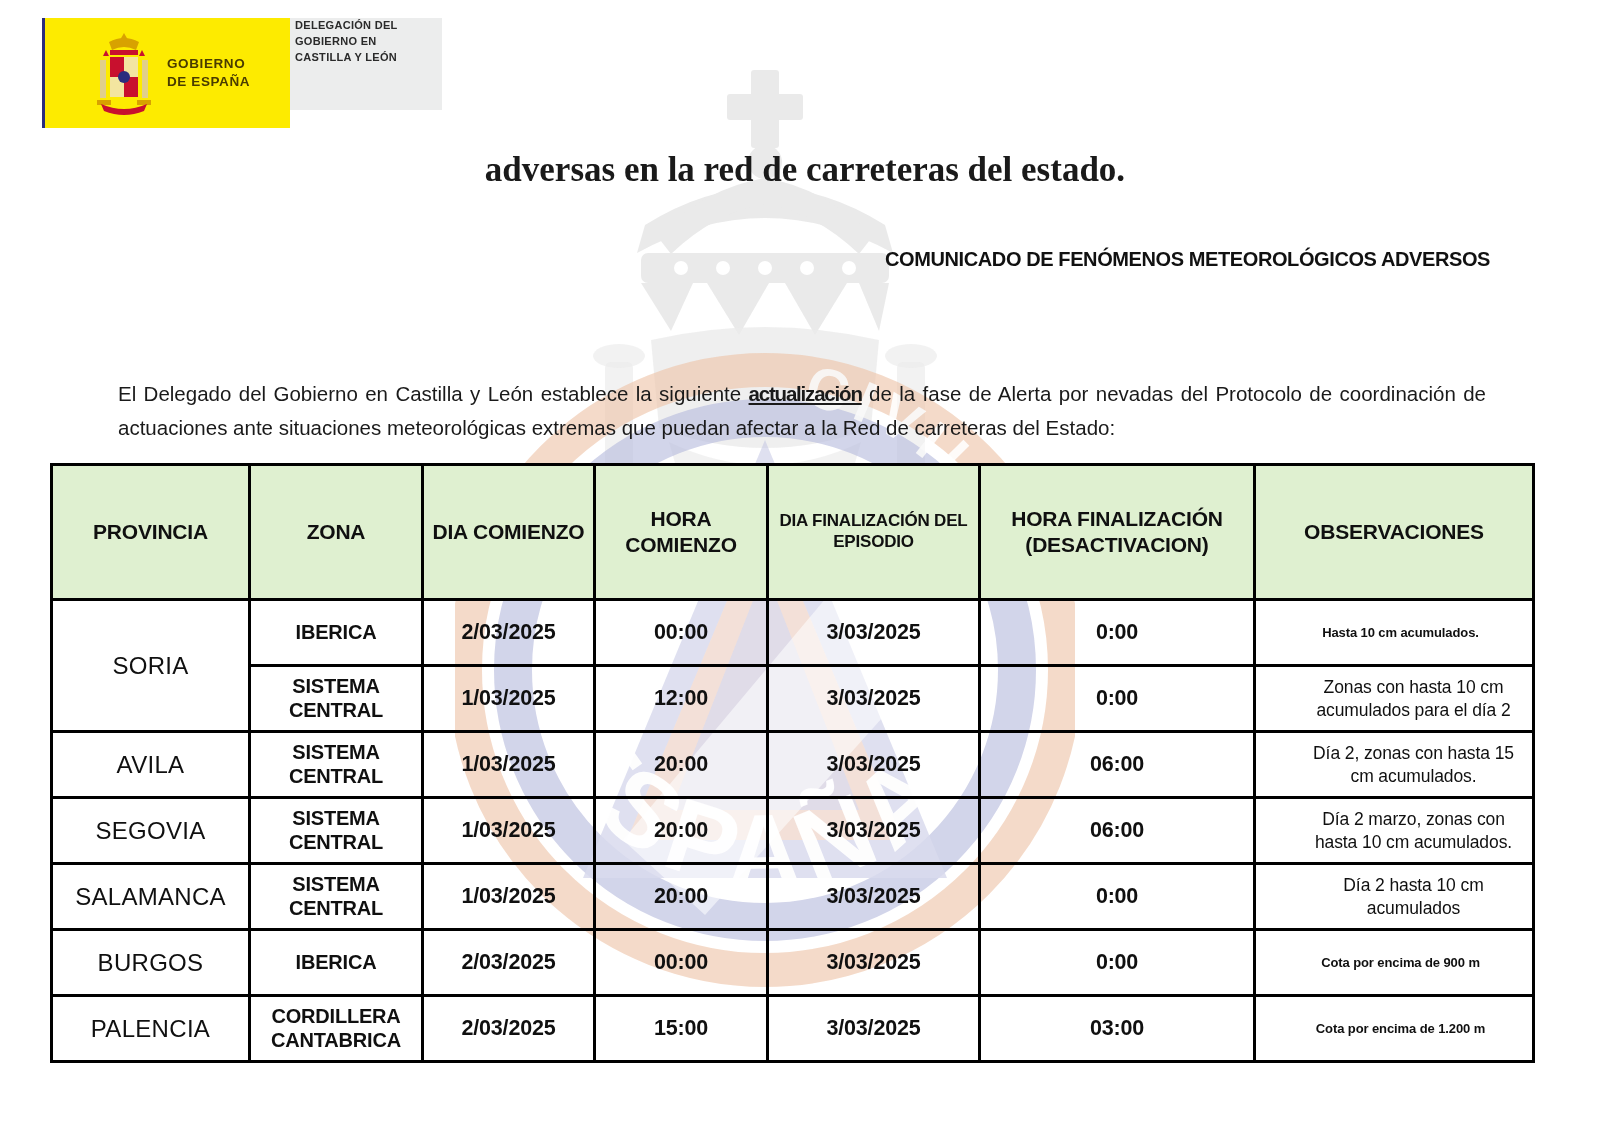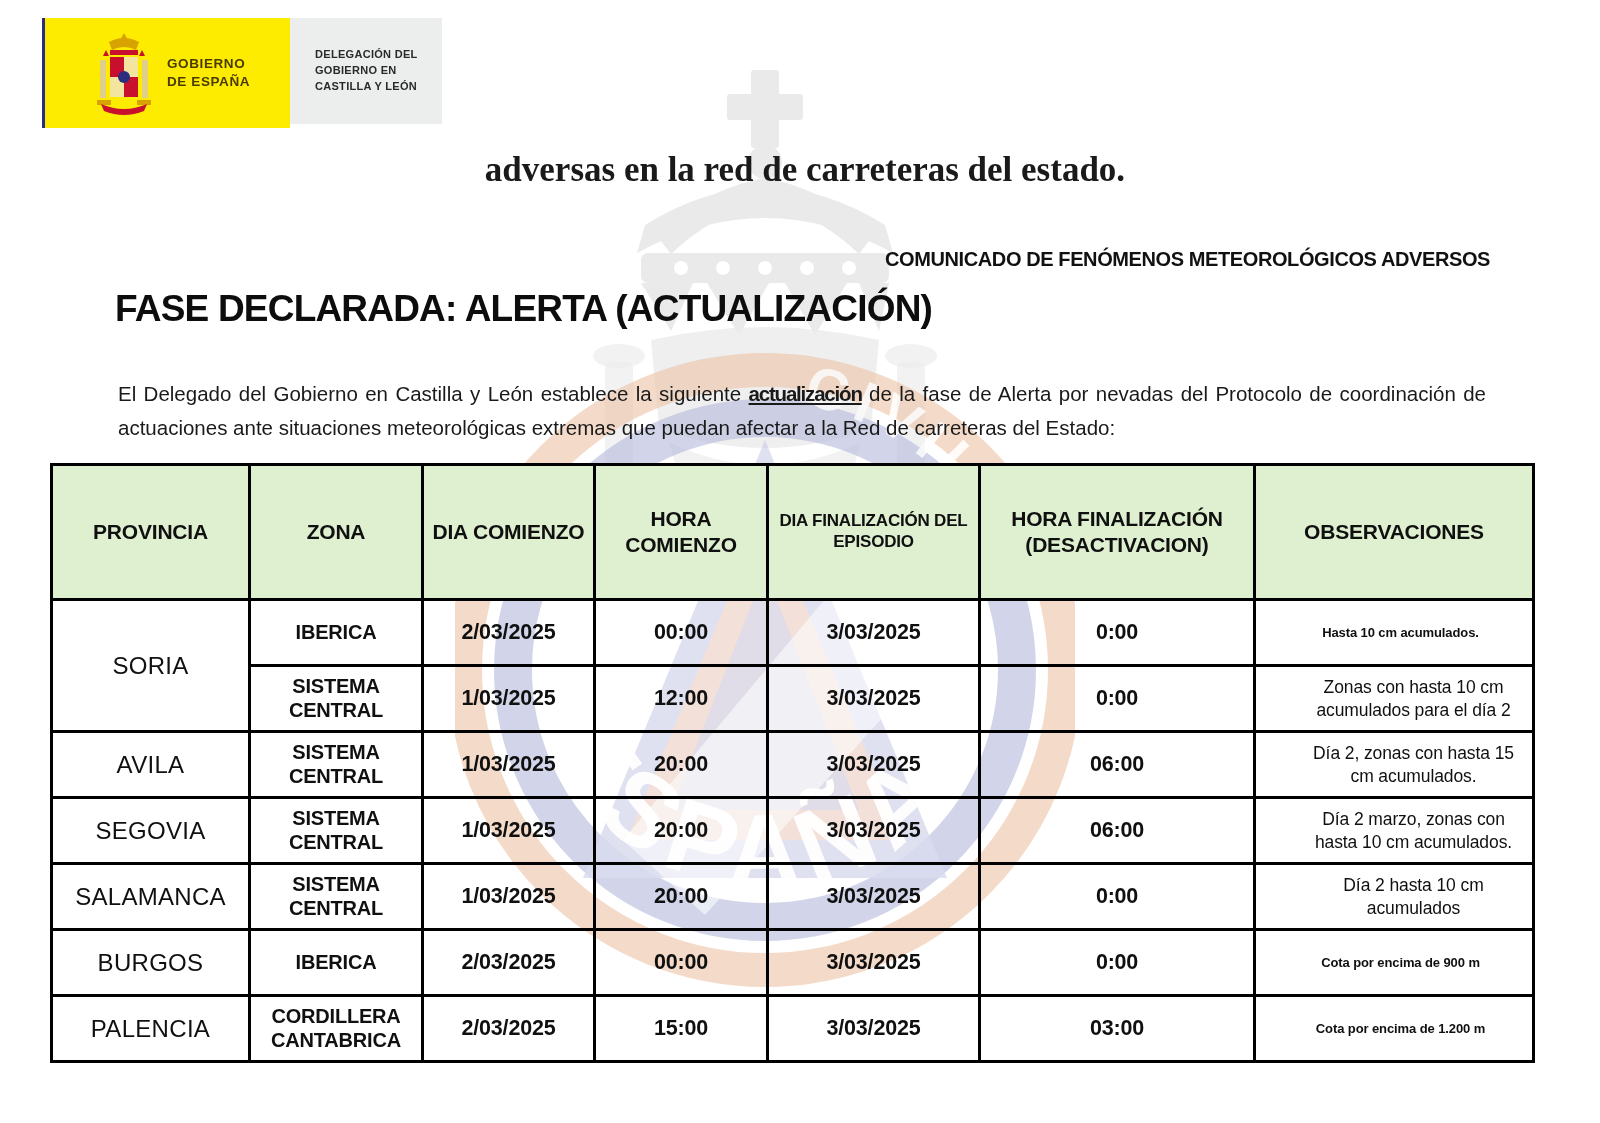--- a/index.html
+++ b/index.html
@@ -71,25 +71,24 @@
     font-size: 13.5px;
     font-weight: bold;
     letter-spacing: 0.6px;
     line-height: 1.35;
     color: #4a3c00;
     text-transform: uppercase;
   }
   #grey-box {
     flex: 0 0 auto;
     width: 152px;
-    height: 106px;
+    height: 92px;
     background: #eceded;
     display: flex;
-    align-items: center;
-    padding-left: 25px;
+    padding-left: 5px;
     box-sizing: border-box;
   }
   #deleg-text {
     font-family: "Liberation Sans", sans-serif;
     font-size: 11px;
     font-weight: bold;
     letter-spacing: 0.3px;
     line-height: 1.45;
     color: #2a2a2a;
     text-transform: uppercase;
@@ -327,21 +326,20 @@
       </div>
     </div>
   </div>
 
   <div class="doc-title">
     <div>adversas en la red de carreteras del estado.</div>
   </div>
 
   <div class="doc-subtitle">COMUNICADO DE FENÓMENOS METEOROLÓGICOS ADVERSOS</div>
 
-  <div class="phase-line">FASE DECLARADA: ALERTA (ACTUALIZACIÓN)</div>
 
   <p class="intro">
     <span>El Delegado del Gobierno en Castilla y León establece la siguiente </span><span class="hl">actualización</span><span> de la fase de Alerta por nevadas del Protocolo de coordinación de actuaciones ante situaciones meteorológicas extremas que puedan afectar a la Red de carreteras del Estado:</span>
   </p>
 
   <table id="alert-table">
     <colgroup>
       <col style="width:198px">
       <col style="width:173px">
       <col style="width:172px">

